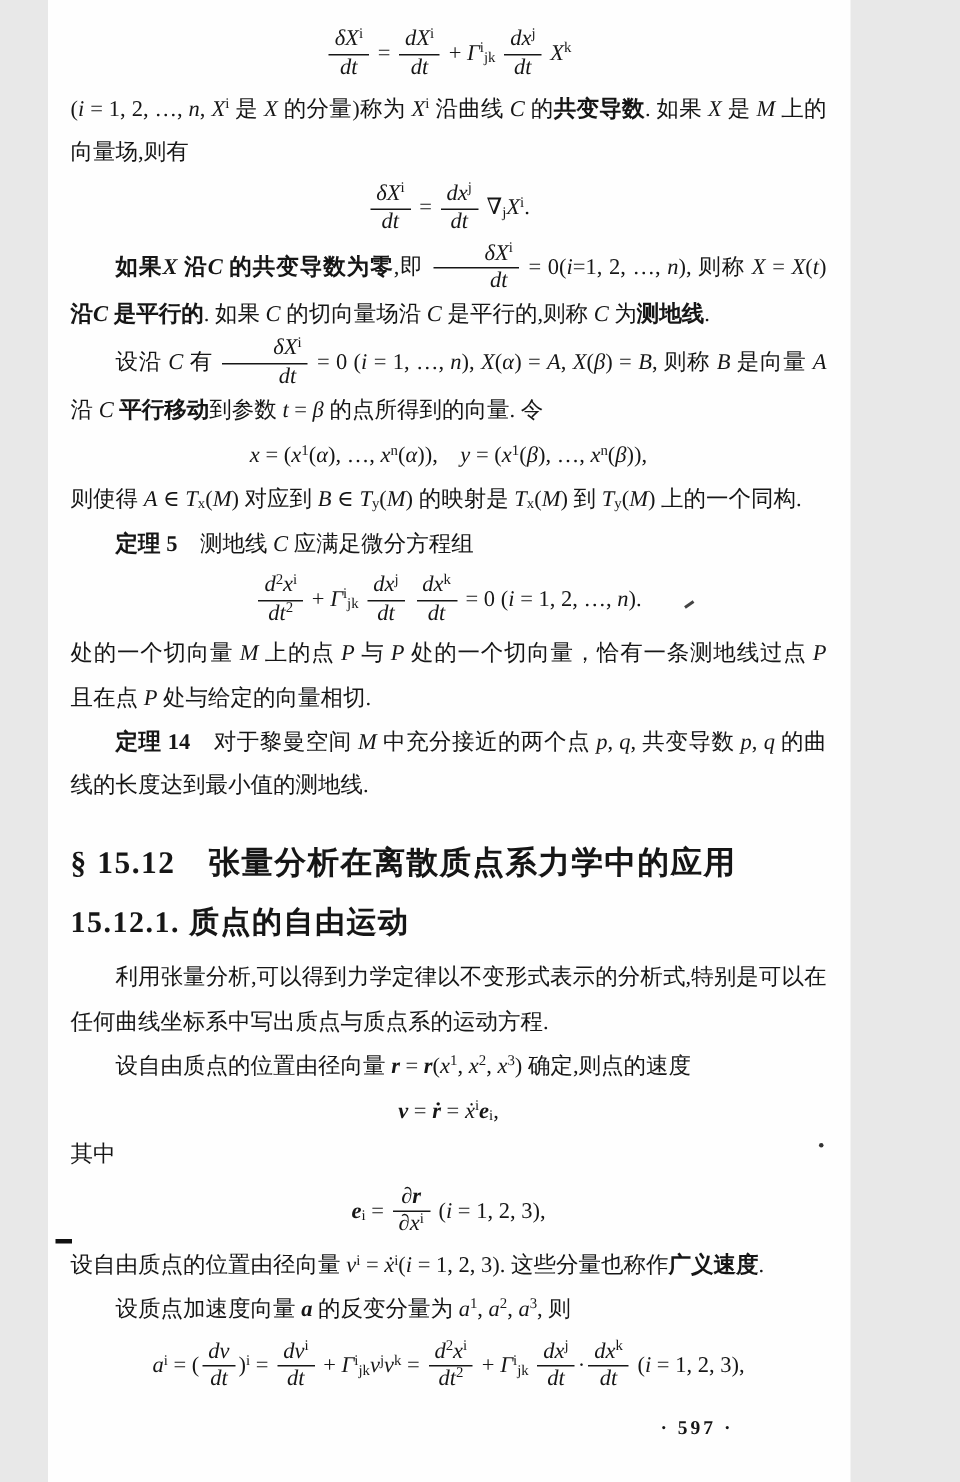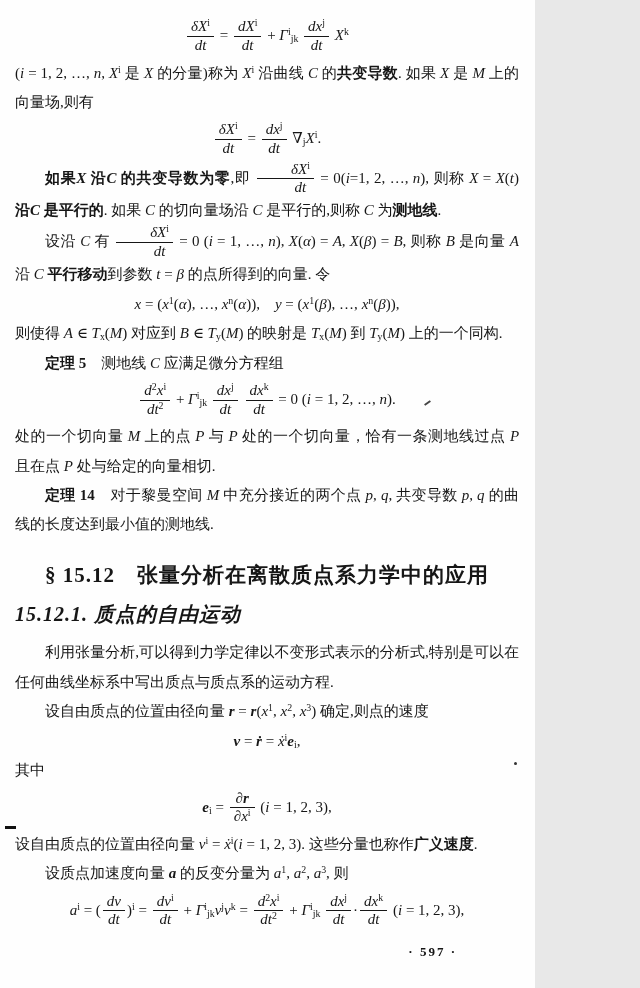--- a/index.html
+++ b/index.html
@@ -1,33 +1,33 @@
 <!DOCTYPE html>
 <html><head>
 <meta charset="utf-8">
 <style>
   html,body{margin:0;padding:0;background:#e8e8e8;}
   .page{
     position:relative;width:535px;height:988px;box-sizing:border-box;
     padding:14px 16px 0 15px;overflow:hidden;background:#fefefe;color:#161616;
-    font-family:"Liberation Serif","DejaVu Serif",serif;font-size:15px;
+    font-family:"Liberation Serif","DejaVu Serif",serif;font-size:15px;margin-left:32px;
   }
   .body{margin:0;line-height:1.95;text-align:justify;}
   .indent{text-indent:2em;}
   .eq{margin:5px 0;text-align:center;line-height:1.35;}
   .frac{display:inline-flex;flex-direction:column;vertical-align:middle;text-align:center;margin:0 2px;line-height:1.05;}
   .frac .num{display:block;padding:0 4px 1px;border-bottom:1.3px solid #161616;}
   .frac .den{display:block;padding:1px 4px 0;text-align:center;}
   sup{font-size:.66em;vertical-align:.5em;line-height:0;}
   sub{font-size:.66em;vertical-align:-.2em;line-height:0;}
   .bold{font-weight:700;}
   .var{font-style:italic;}
   .bvar{font-style:italic;font-weight:700;}
-  .section{margin:22px 0 12px;font-size:21px;font-weight:700;text-align:center;letter-spacing:1px;}
-  .subsection{margin:2px 0 10px;font-size:20px;font-weight:700;letter-spacing:1px;font-style:italic;}
+  .section{margin:22px 0 12px;font-size:21px;font-weight:700;letter-spacing:1px;}
+  .subsection{margin:2px 0 10px;font-size:20px;font-weight:700;letter-spacing:1px;}
   .pagenum{position:absolute;right:78px;bottom:28px;font-size:13px;letter-spacing:2px;font-weight:700;}
   .artifact-dash{position:absolute;left:5px;top:826px;width:11px;height:3px;background:#111;}
   .artifact-dot{position:absolute;right:18px;top:762px;width:3px;height:3px;background:#333;border-radius:50%;}
   .artifact-tick{position:absolute;left:424px;top:402px;width:7px;height:2px;background:#444;transform:rotate(-35deg);}
 </style>
 </head>
 <body>
 
 <div class="page">
 

